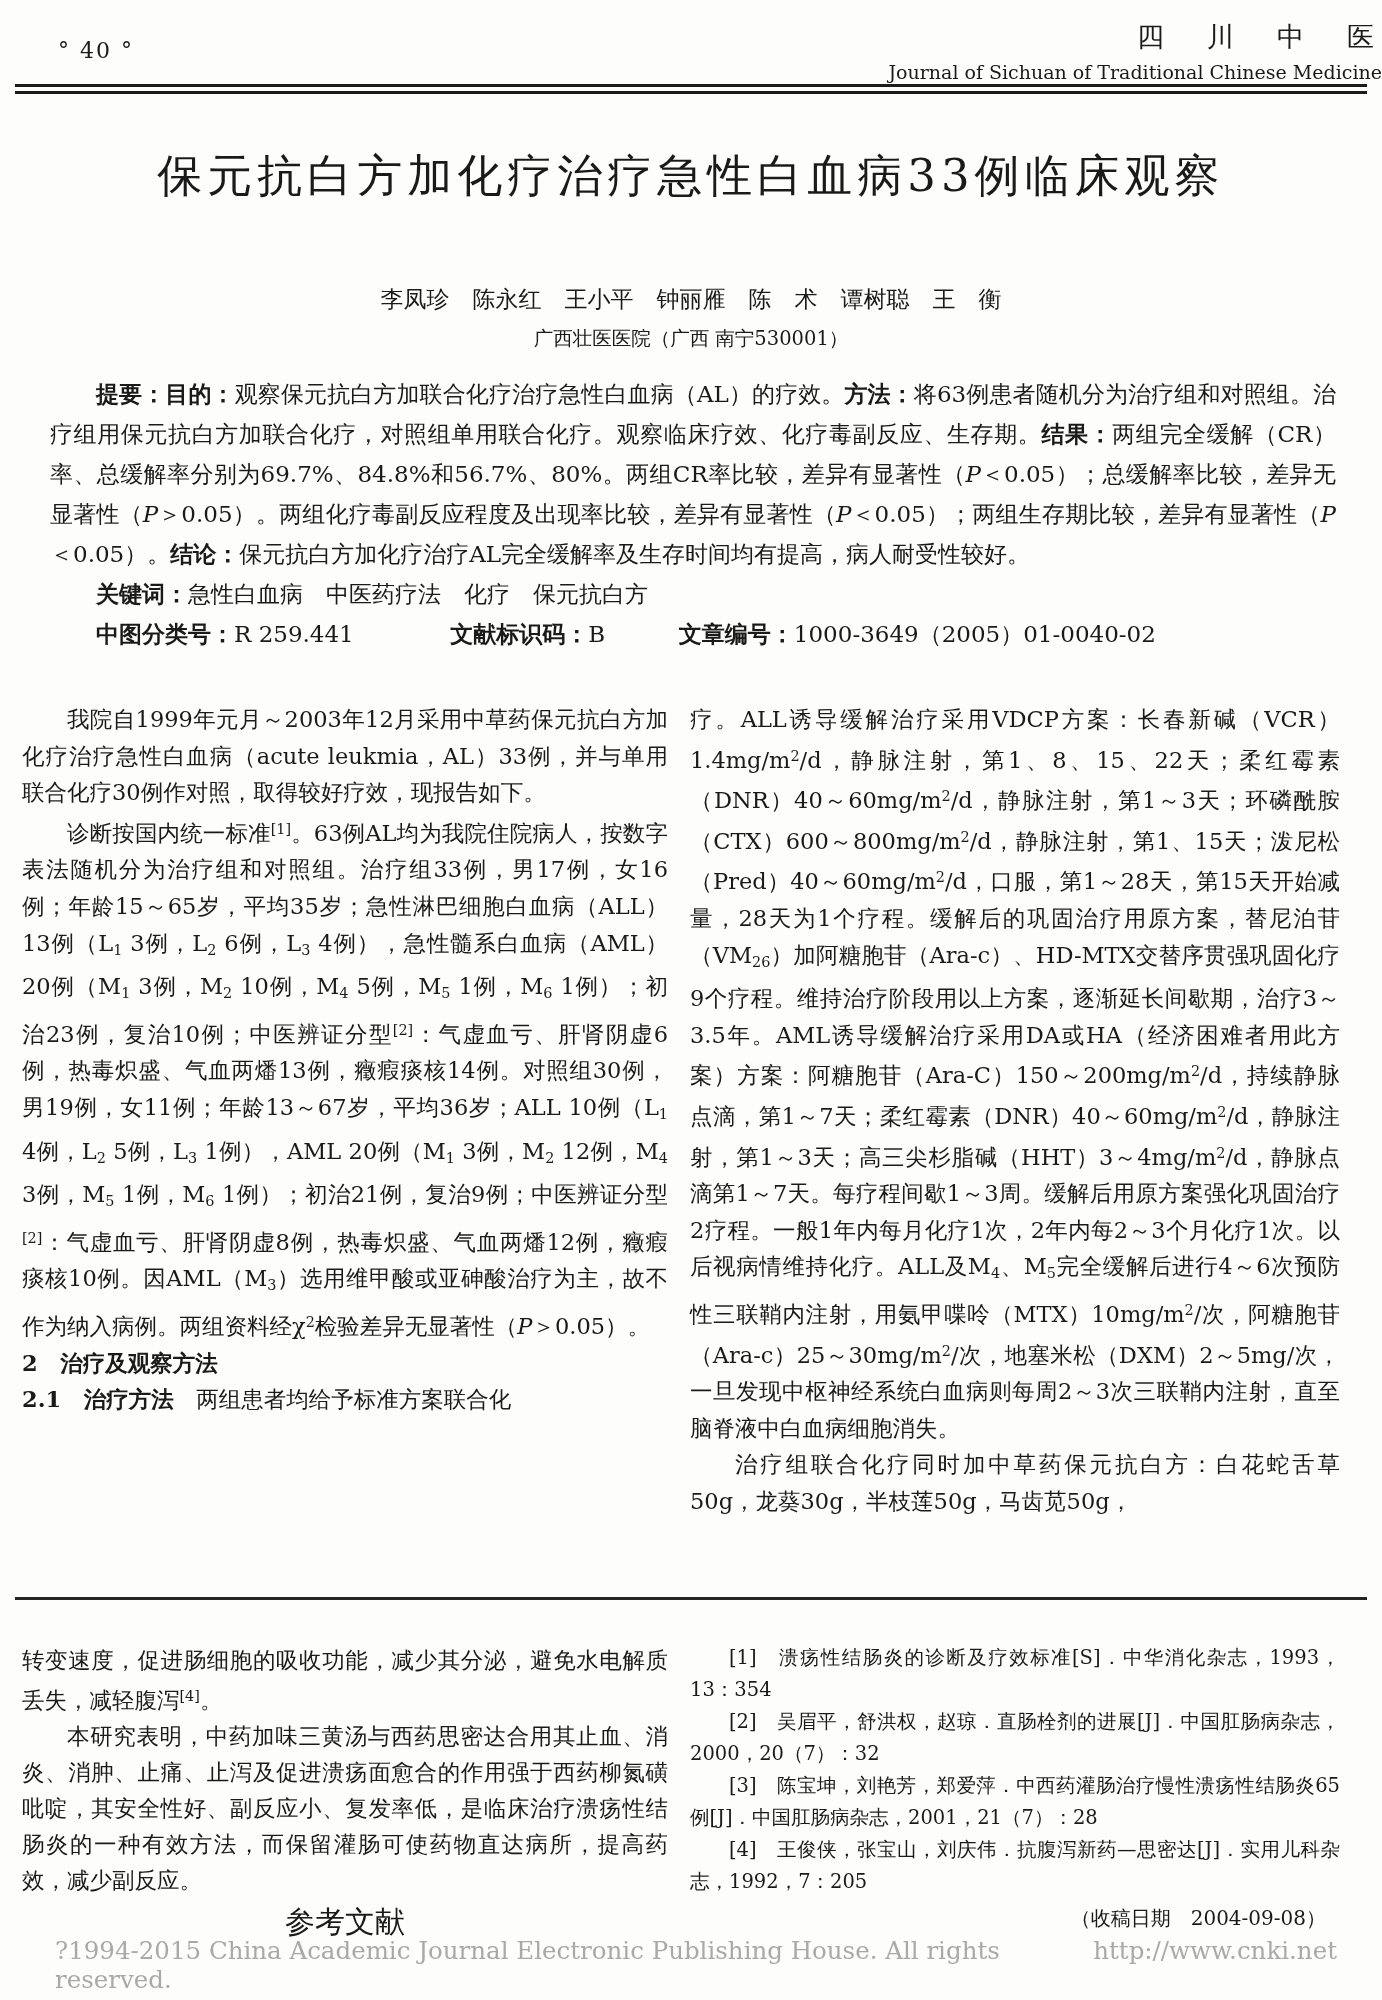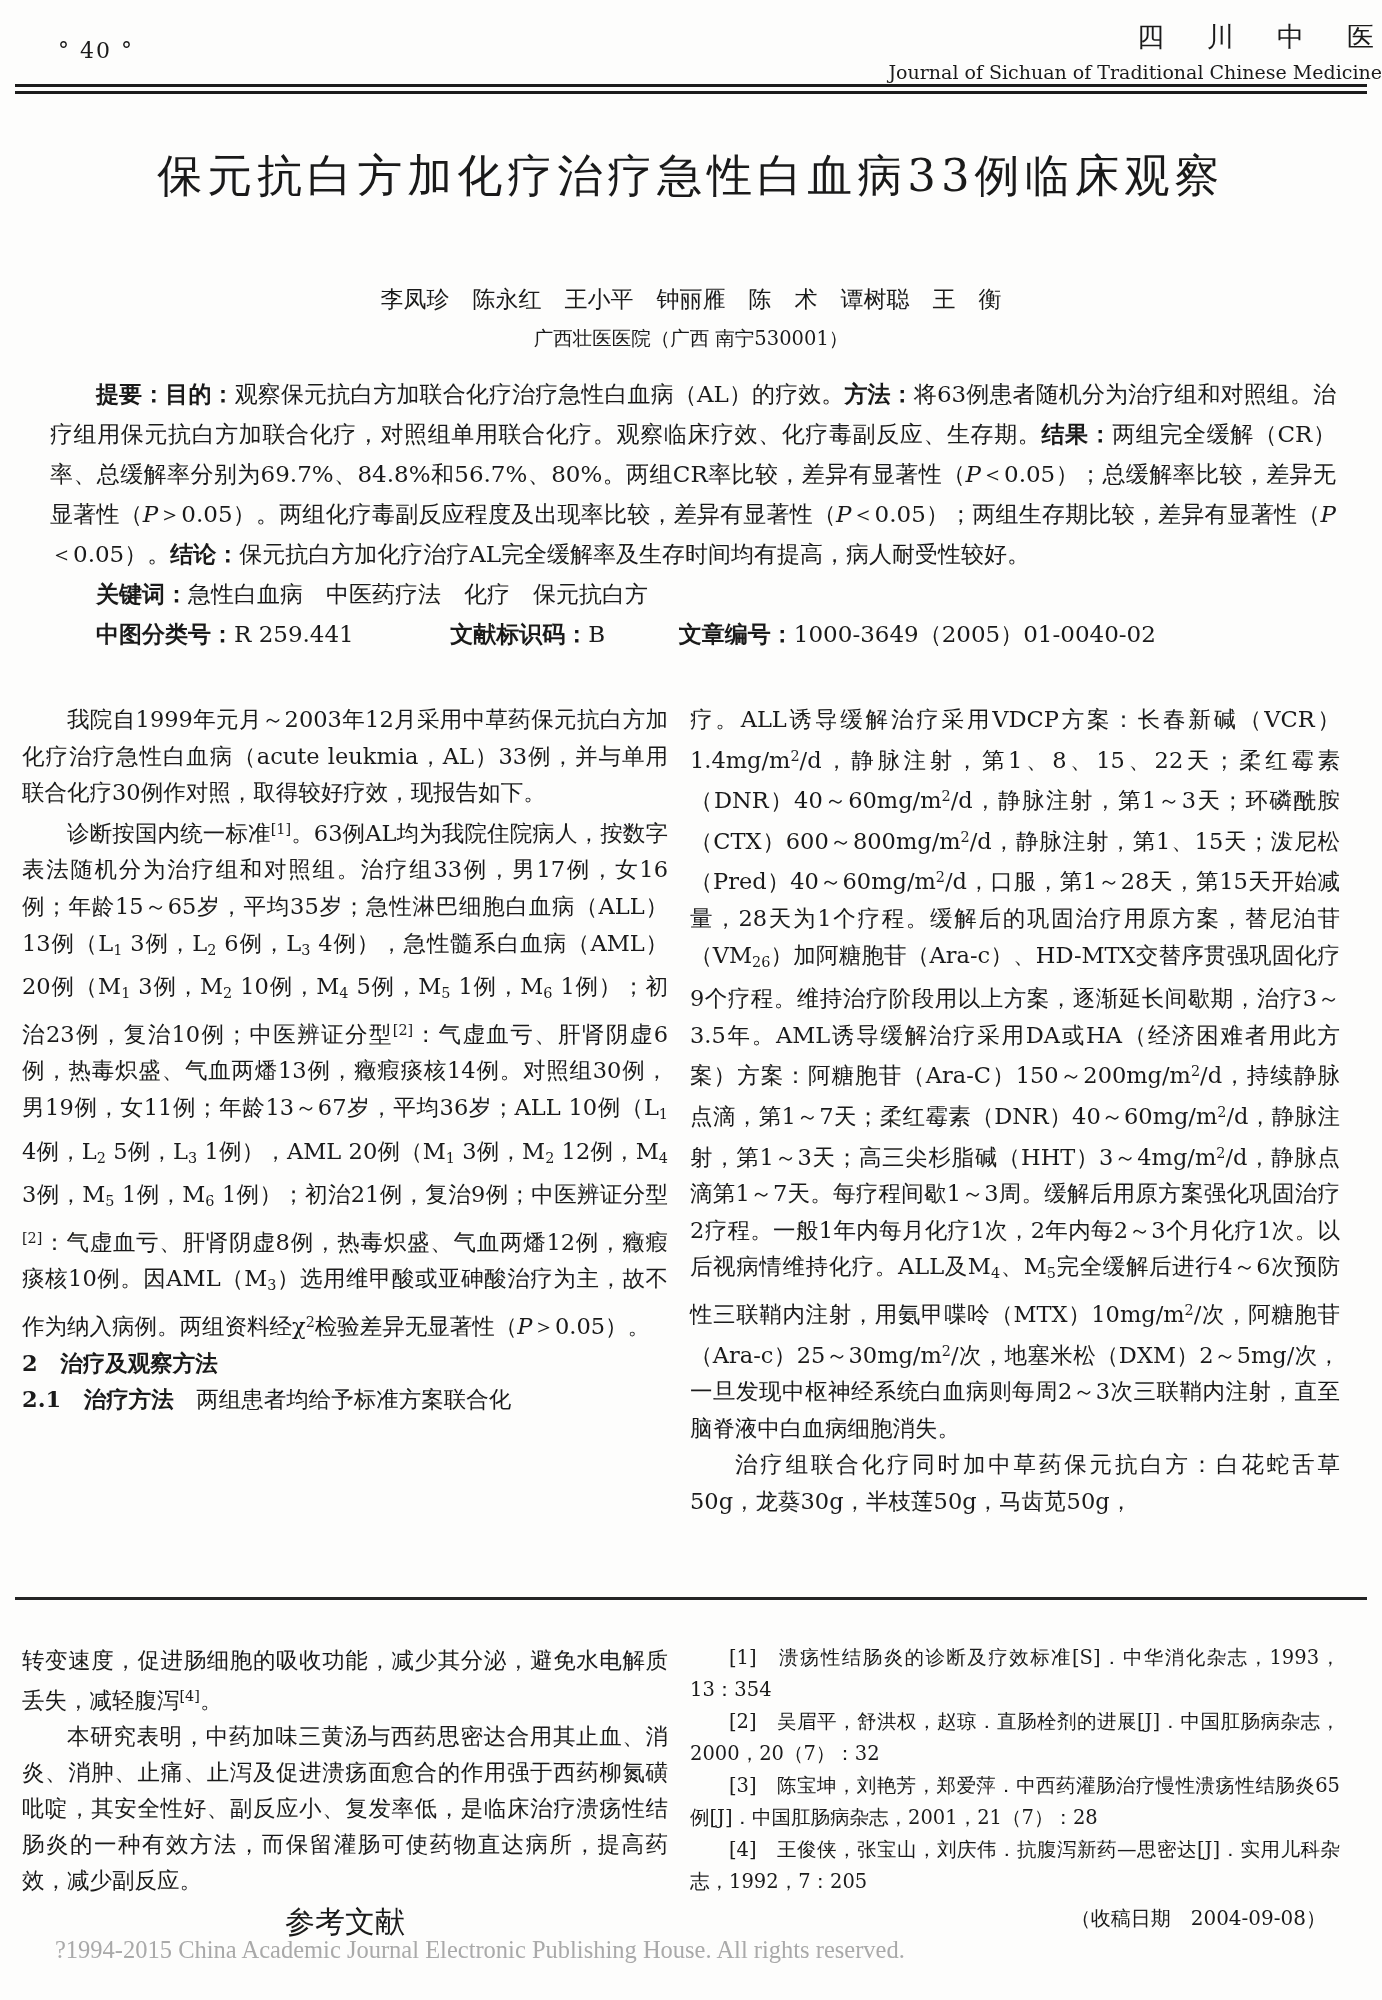--- a/index.html
+++ b/index.html
@@ -41,21 +41,21 @@
   .divider { position:absolute; left:15px; top:1597px; width:1352px; border-top:3px solid #252525; }
   
   .bcol { position:absolute; top:1642px; text-align:justify; }
   .b-left  { left:22px; width:646px; font-size:22.5px; line-height:36px; }
   .b-right { left:690px; width:650px; font-size:19.5px; line-height:32px; }
   .ref-head { text-align:center; text-indent:0 !important; margin-top:6px; font-size:30px; }
   .ref { text-indent:2em; }
   .received { text-align:right; text-indent:0 !important; padding-right:14px; margin-top:4px; font-size:20px; }
   
   .footer { position:absolute; left:55px; top:1936px; width:1282px; display:flex;
-    justify-content:space-between; color:#a9a9a9; font-size:24.5px;font-family:Liberation Serif, serif; }
+    justify-content:space-between; color:#a9a9a9; font-size:24.5px; }
 </style>
 </head>
 <body>
 
 <div class="page">
 
   <div class="page-num">° 40 °</div>
   <div class="head-center">
     <div class="journal-cn">四　川　中　医</div>
     <div class="journal-en">Journal of Sichuan of Traditional Chinese Medicine</div>
@@ -97,15 +97,16 @@
   <div class="bcol b-right">
     <p class="ref">[1]　溃疡性结肠炎的诊断及疗效标准[S]．中华消化杂志，1993，13：354</p>
     <p class="ref">[2]　吴眉平，舒洪权，赵琼．直肠栓剂的进展[J]．中国肛肠病杂志，2000，20（7）：32</p>
     <p class="ref">[3]　陈宝坤，刘艳芳，郑爱萍．中西药灌肠治疗慢性溃疡性结肠炎65例[J]．中国肛肠病杂志，2001，21（7）：28</p>
     <p class="ref">[4]　王俊侠，张宝山，刘庆伟．抗腹泻新药—思密达[J]．实用儿科杂志，1992，7：205</p>
     <p class="received">（收稿日期　2004-09-08）</p>
   </div>
 
   <div class="footer">
     <span>?1994-2015 China Academic Journal Electronic Publishing House. All rights reserved.</span>
+    <span>http://www.cnki.net</span>
   </div>
 
 </div>
 
 </body></html>

